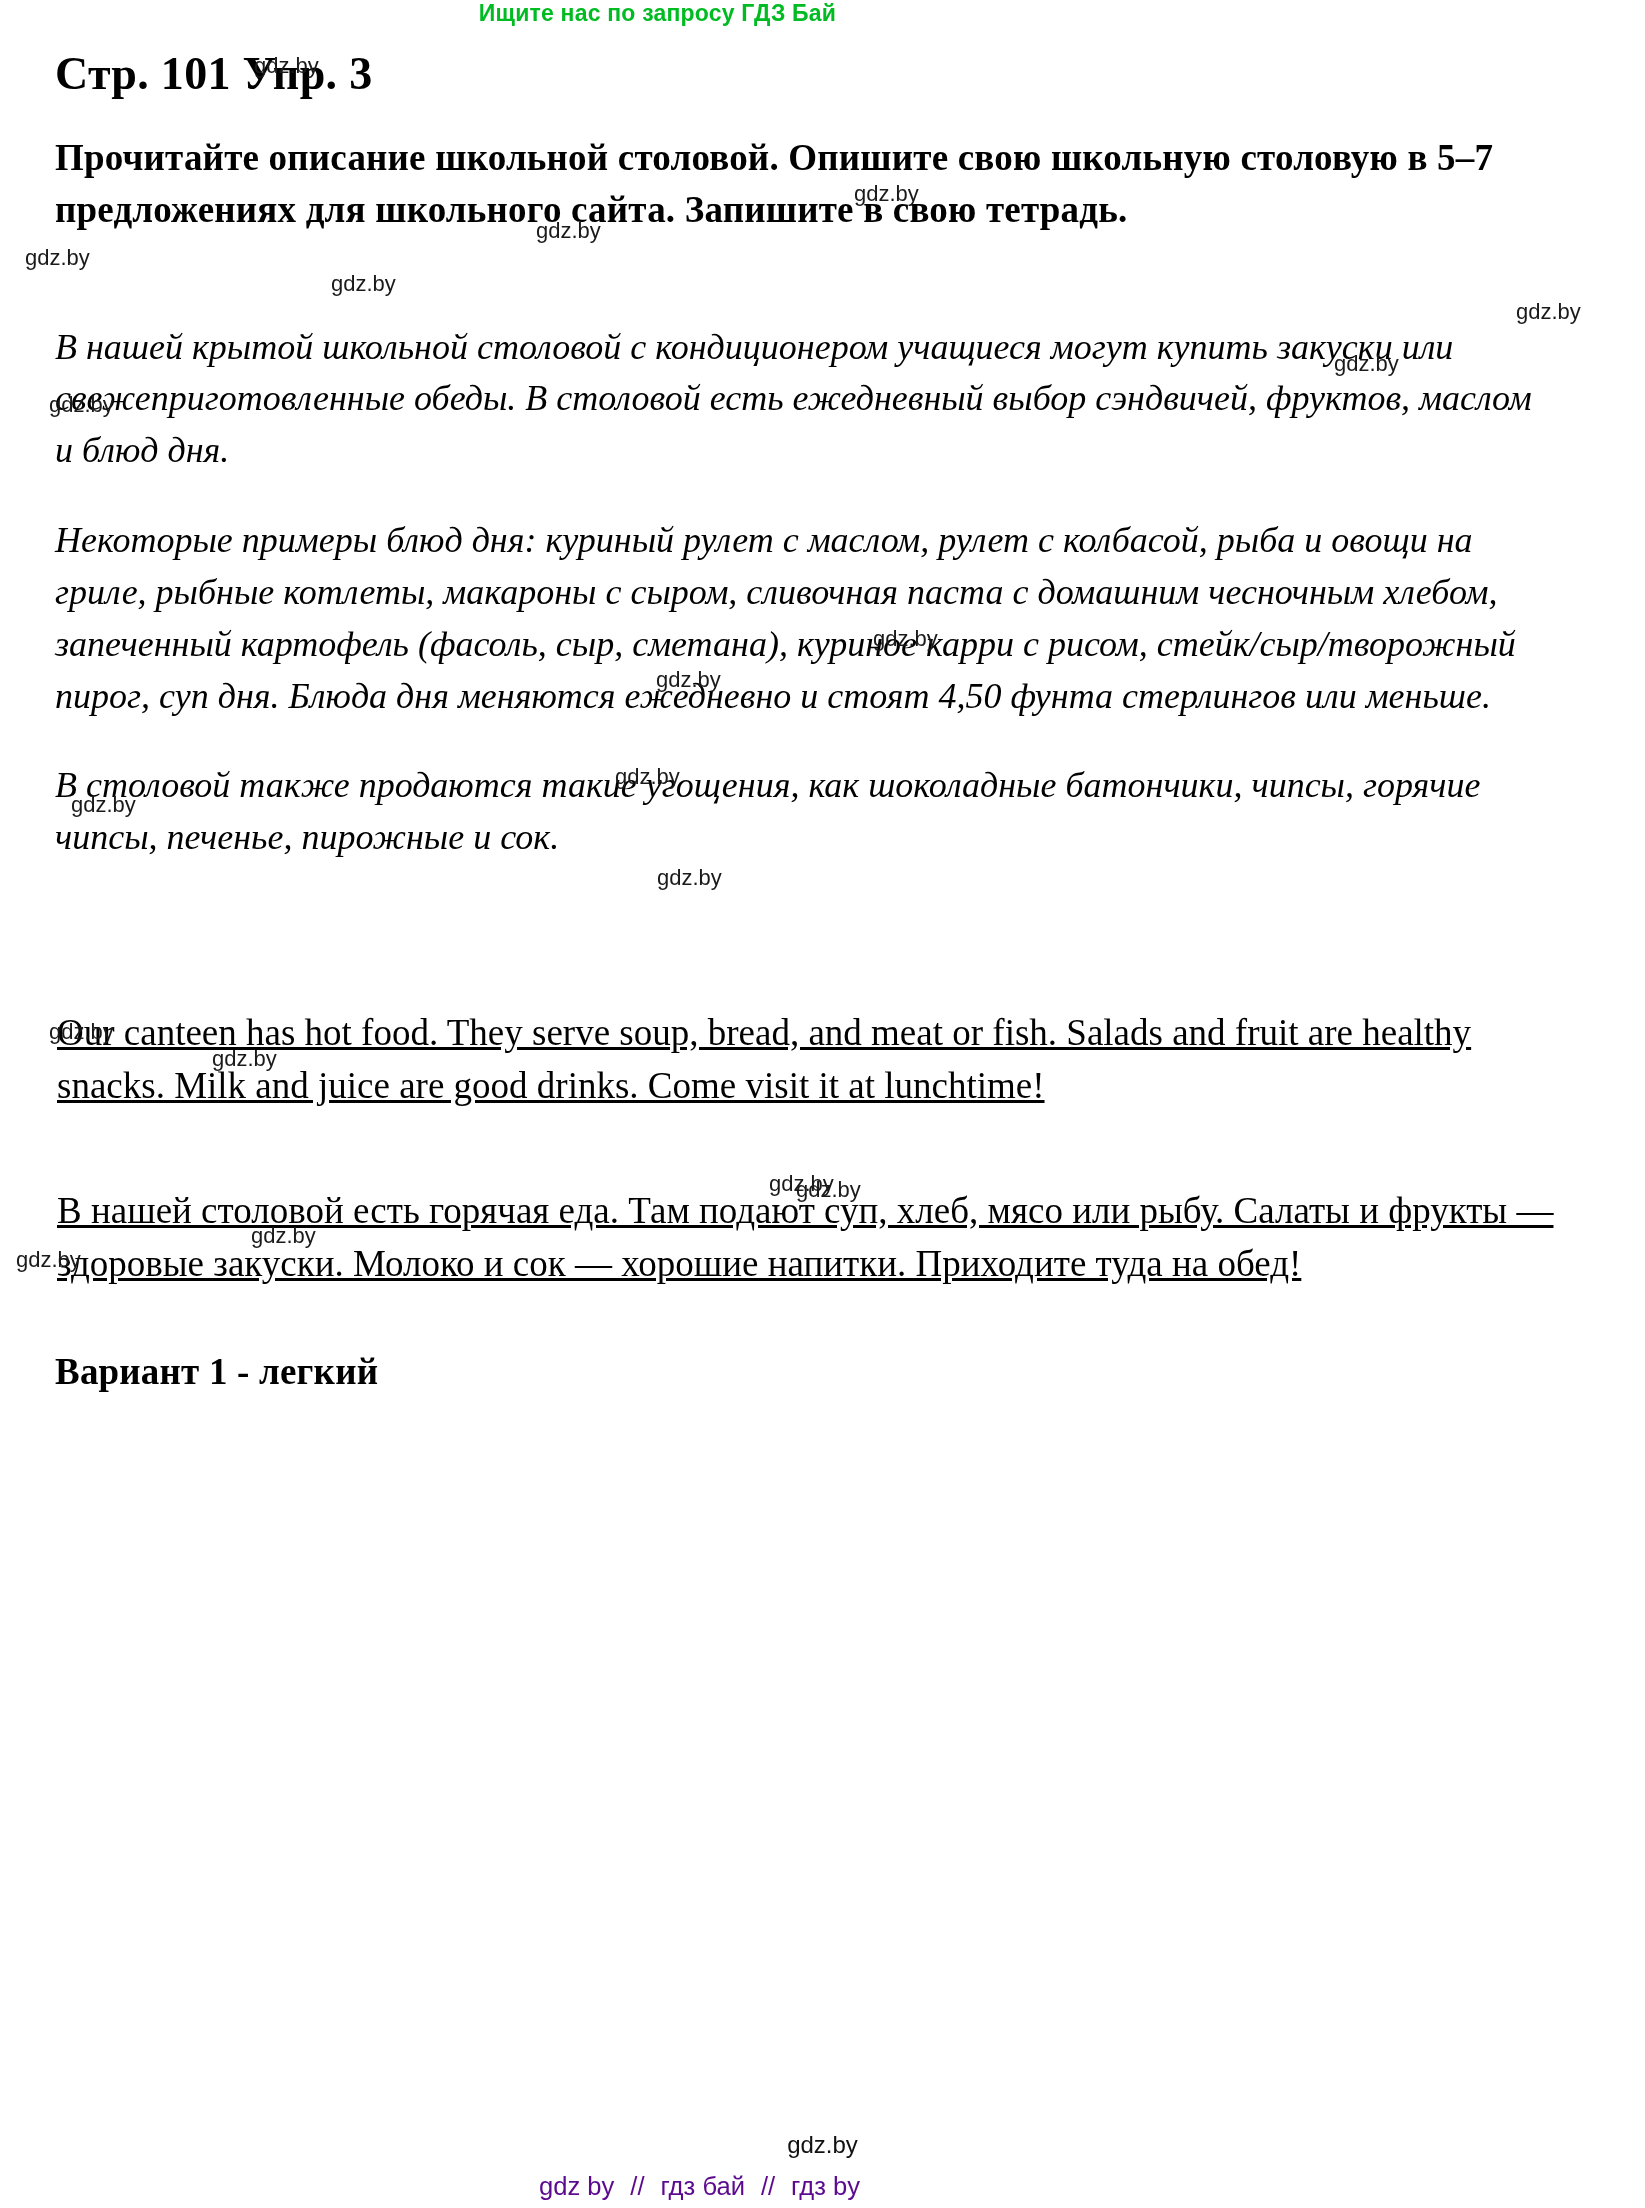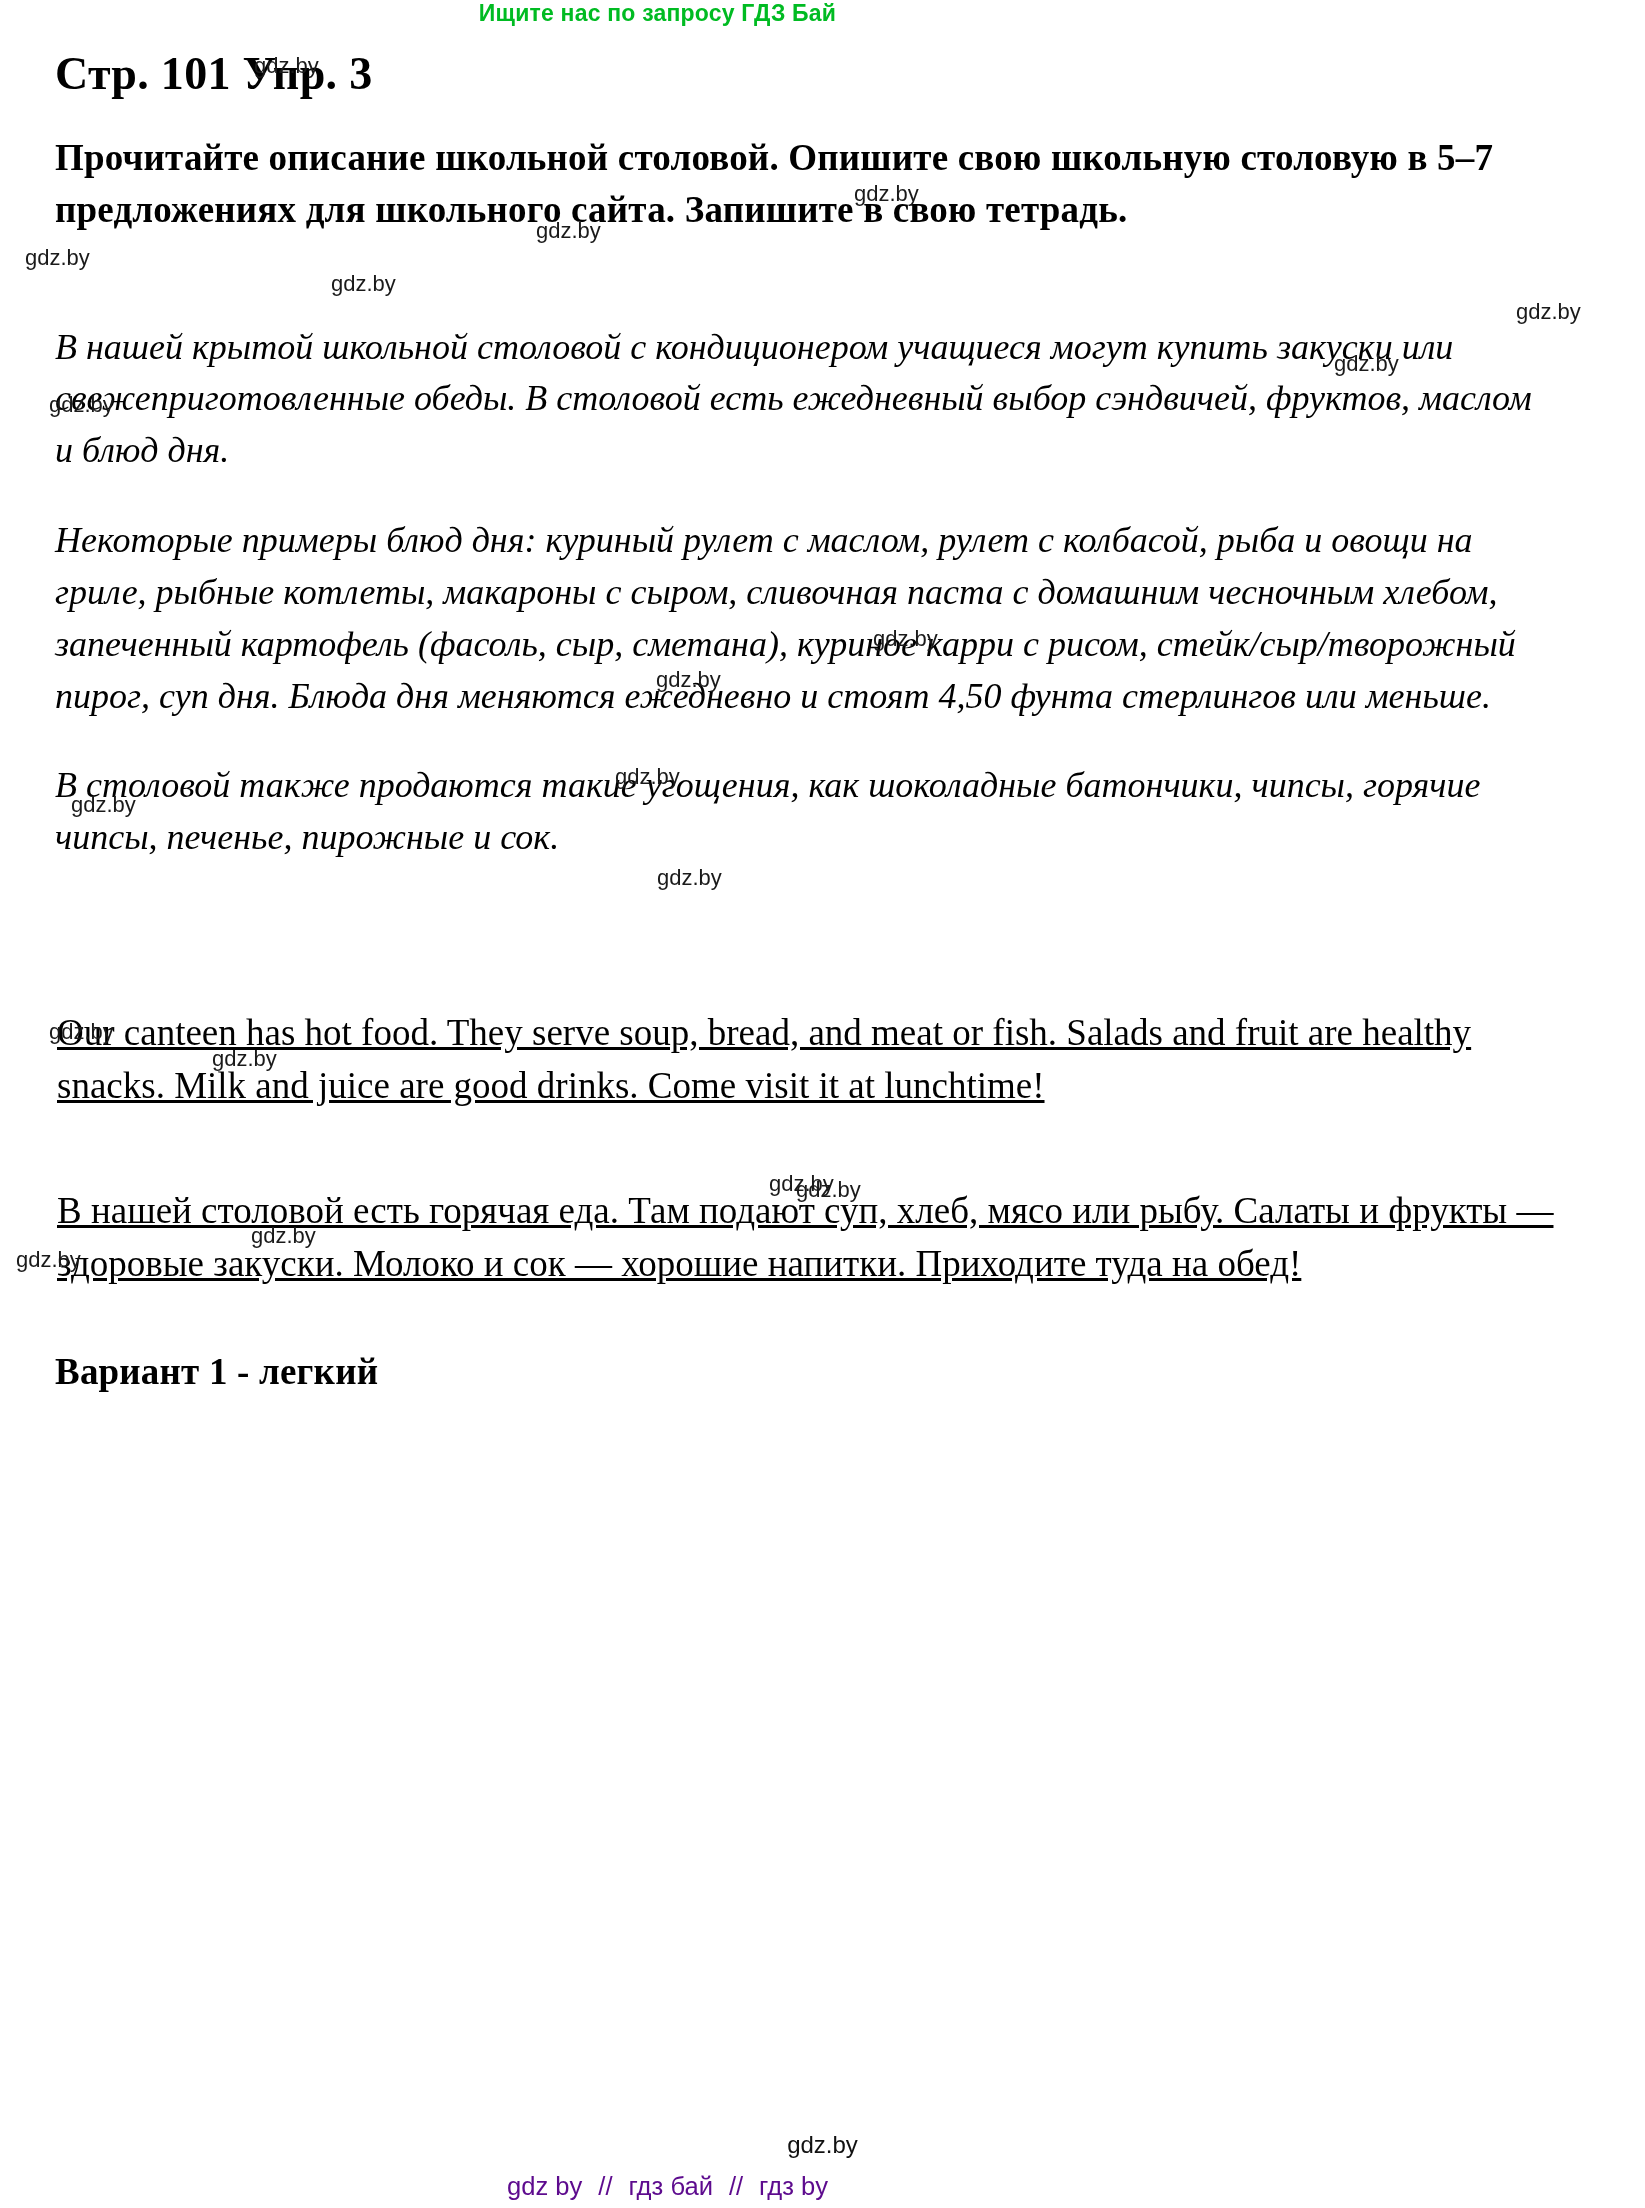--- a/index.html
+++ b/index.html
@@ -123,20 +123,21 @@
   .footer-links {
     position: absolute;
     left: 0;
     width: 1335px;
     top: 2172px;
     text-align: center;
     font-family: "Liberation Sans", "DejaVu Sans", sans-serif;
     font-size: 25.6px;
     color: #5d0b8e;
     white-space: nowrap;
+    padding-left: 32px;
   }
   .footer-links .sep { padding: 0 8.8px; }
 </style>
 </head>
 <body>
 
 <div class="page">
 
   <div class="promo-banner" style="color: rgb(0, 187, 34);">Ищите нас по запросу ГДЗ Бай</div>
 

